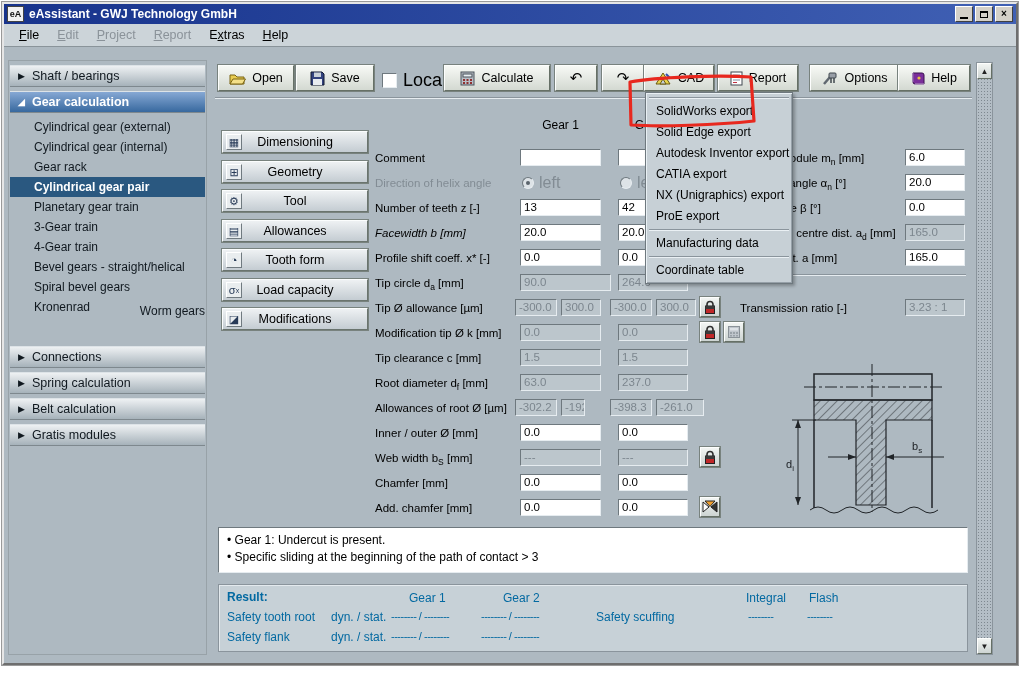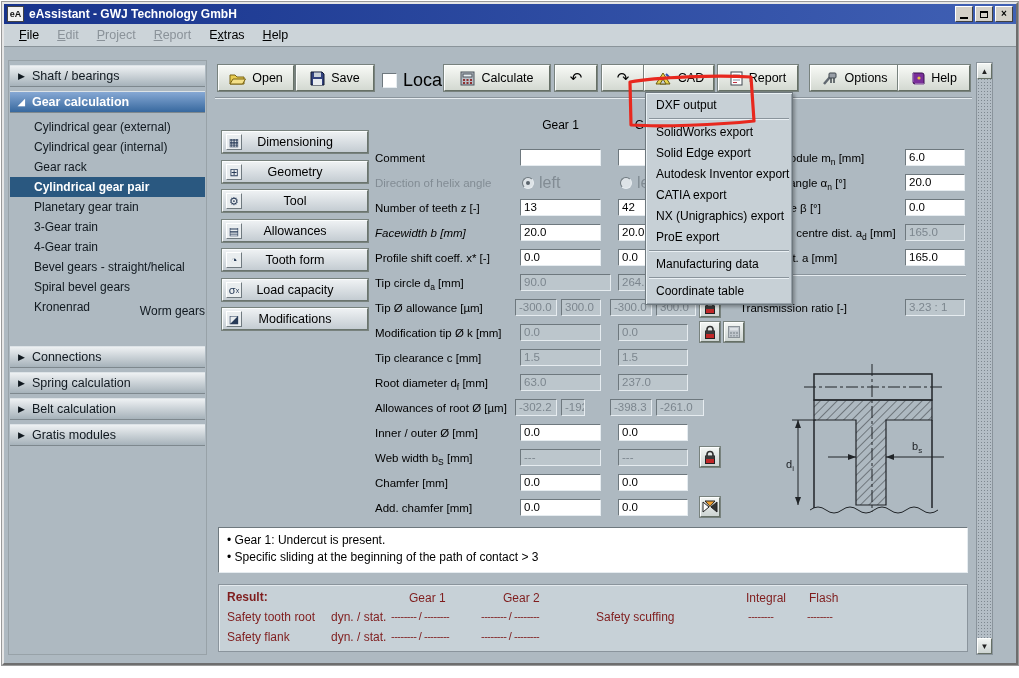--- a/index.html
+++ b/index.html
@@ -68,21 +68,21 @@
     box-shadow:inset 1px 1px 0 #e9f0f4, inset -1px -1px 0 #96a0a8, 2px 2px 3px rgba(0,0,0,.28);
     padding:2px;box-sizing:border-box;z-index:50;}
   .cmi{height:21px;line-height:21px;padding-left:8px;font-size:12px;color:#000;white-space:nowrap;}
   .csep{height:0;border-top:1px solid #8a949c;border-bottom:1px solid #eaf0f4;margin:2px 1px;}
   
   .msgbox{position:absolute;left:214px;top:523px;width:750px;height:46px;background:#fff;box-sizing:border-box;
     border:1px solid;border-color:#6e787e #e6ecf0 #e6ecf0 #6e787e;padding:4px 8px;font-size:12px;color:#000;}
   .msg{height:17px;line-height:17px;white-space:nowrap;}
   .msg::before{content:"•  ";}
   .result{position:absolute;left:214px;top:580px;width:750px;height:68px;background:#c7d1d7;box-sizing:border-box;
-    border:1px solid #8a949c;box-shadow:inset 1px 1px 0 #e4eaee;font-size:12px;color:#7f1d1d;}
+    border:1px solid #8a949c;box-shadow:inset 1px 1px 0 #e4eaee;font-size:12px;color:#0369a1;}
   .rcell{position:absolute;white-space:nowrap;}
   .dash{font-size:11px;letter-spacing:-0.5px;}
   
   .scroll{position:absolute;left:972px;top:58px;width:17px;height:593px;background-color:#b4bec6;
     background-image:radial-gradient(#7e8890 23%, transparent 26%);background-size:3px 3px;
     border:1px solid #8a949c;box-sizing:border-box;}
   .sarrow{position:absolute;left:0;width:15px;height:16px;display:flex;align-items:center;justify-content:center;
     background:linear-gradient(#f2f5f3,#cdd4d2);border:1px solid;border-color:#fdfefd #667066 #667066 #fdfefd;
     box-sizing:border-box;font-size:8px;color:#222;}
   .annotation{position:absolute;z-index:60;pointer-events:none;}
@@ -426,21 +426,20 @@
   <div class="scroll">
     <div class="sarrow" style="top:0">
         <span>▲</span>
       </div>
     <div class="sarrow" style="bottom:0">
         <span>▼</span>
       </div>
   </div>
 
   <div class="cad-menu" id="cadmenu">
-      <div class="cmi">DXF output</div>
       <div class="csep"></div>
       <div class="cmi">SolidWorks export</div>
       <div class="cmi">Solid Edge export</div>
       <div class="cmi">Autodesk Inventor export</div>
       <div class="cmi">CATIA export</div>
       <div class="cmi">NX (Unigraphics) export</div>
       <div class="cmi">ProE export</div>
       <div class="csep"></div>
       <div class="cmi">Manufacturing data</div>
       <div class="csep"></div>

